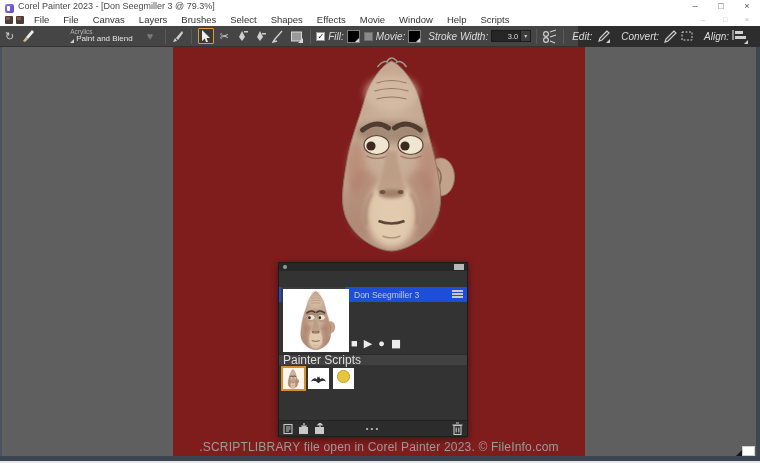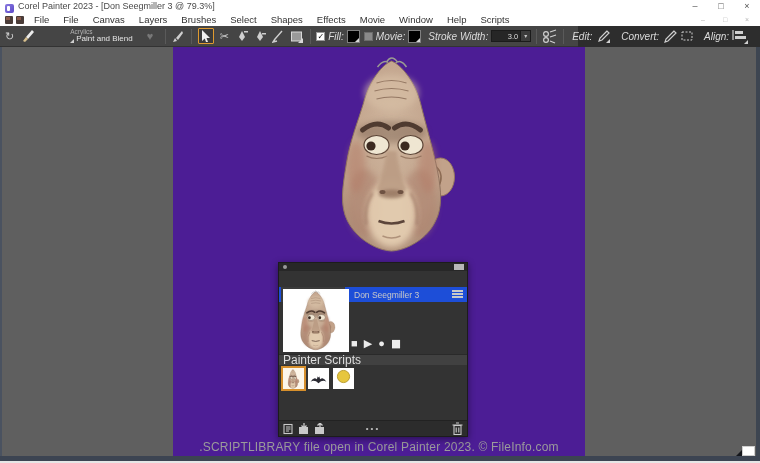--- a/index.html
+++ b/index.html
@@ -47,21 +47,21 @@
   .field { width:30px; height:12px; background:#262626; border:1px solid #1b1b1b; color:#ddd; font-size:7.5px;
            text-align:right; padding:0 2px; line-height:11px; flex:none; }
   .dd { width:10px; height:12px; background:#3c3c3c; border:1px solid #1b1b1b; border-left:none; color:#c9c9c9;
         font-size:6px; text-align:center; line-height:11px; flex:none; }
   .svg-ico { display:block; flex:none; }
 
   
   .workspace { position:absolute; left:0; top:47px; width:760px; height:409px; background:#5f5f5f; }
   .edge-left { position:absolute; left:0; top:0; width:2px; height:100%; background:#4a5260; }
   .edge-right { position:absolute; right:0; top:0; width:4px; height:100%; background:#3d4551; }
-  .canvas { position:absolute; left:173px; top:0; width:412px; height:409px; background:#4c1d95; }
+  .canvas { position:absolute; left:173px; top:0; width:412px; height:409px; background:#7f1d1d; }
   .face-art { position:absolute; left:152px; top:8px; width:135px; height:200px; }
   .caption { position:absolute; left:0; right:0; bottom:2px; text-align:center; font-size:12px; color:#9b9b9b; letter-spacing:.2px; }
 
   
   .bottombar { position:absolute; left:0; top:456px; width:760px; height:5px; background:#3c4452; }
   .bottom-light { position:absolute; left:0; top:461px; width:760px; height:2px; background:#e6e6e6; }
   .resize-grip { position:absolute; right:5px; top:446px; width:13px; height:10px; background:#fff; border:1px solid #cfcfcf; }
   .grip-tri { position:absolute; right:18px; top:450px; width:0; height:0; border-right:7px solid #15171c; border-top:7px solid transparent; }
 
   

